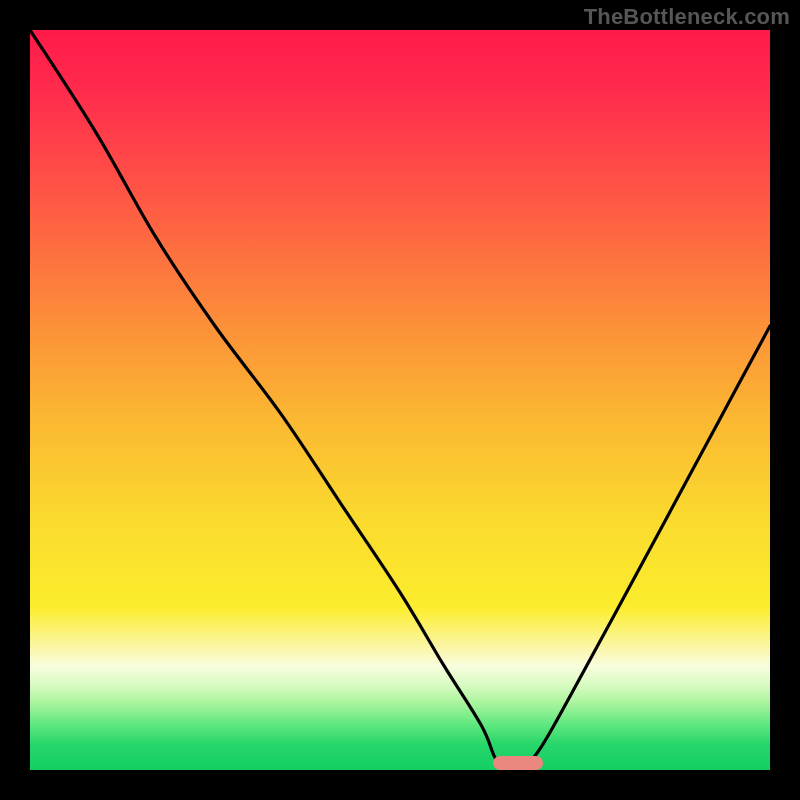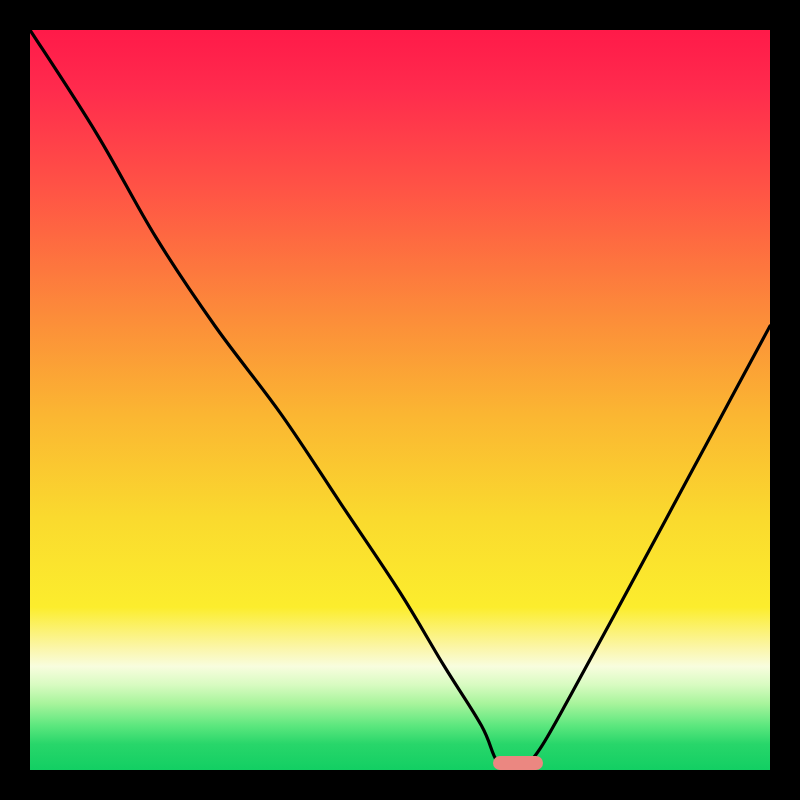--- a/index.html
+++ b/index.html
@@ -70,20 +70,21 @@
     height: 14px;
     border-radius: 8px;
     background: #eb8781;
   }
 </style>
 </head>
 <body>
 
 <div class="frame">
 
+  <div class="watermark">TheBottleneck.com</div>
 
   <div class="plot">
     <div class="gradient"></div>
 
     <svg class="curve" viewBox="0 0 740 740" preserveAspectRatio="none">
       <path d="M 0.0 0.0 C 12.0 18.6, 44.0 66.3, 66.6 103.6 C 89.2 140.9, 104.5 172.6, 125.8 207.2 C 147.1 241.8, 162.4 264.0, 185.0 296.0 C 207.6 328.0, 229.0 352.8, 251.6 384.8 C 274.2 416.8, 289.5 441.6, 310.8 473.6 C 332.1 505.6, 351.4 533.1, 370.0 562.4 C 388.6 591.7, 399.7 612.4, 414.4 636.4 C 429.1 660.4, 442.1 678.8, 451.4 695.6 C 460.7 712.4, 461.5 723.0, 466.2 729.6 C 470.9 736.3, 472.0 732.1, 477.3 732.6 C 482.6 733.1, 489.8 735.3, 495.8 732.6 C 501.8 729.9, 502.6 729.8, 510.6 717.8 C 518.6 705.8, 526.9 690.0, 540.2 666.0 C 553.5 642.0, 567.3 616.6, 584.6 584.6 C 601.9 552.6, 617.8 523.0, 636.4 488.4 C 655.0 453.8, 669.6 426.8, 688.2 392.2 C 706.8 357.6, 730.7 313.3, 740.0 296.0"></path>
     </svg>
 
     <div class="lozenge" style="left: 462.66px; top: 725.6px; background: rgb(235, 135, 129);"></div>
   </div>

